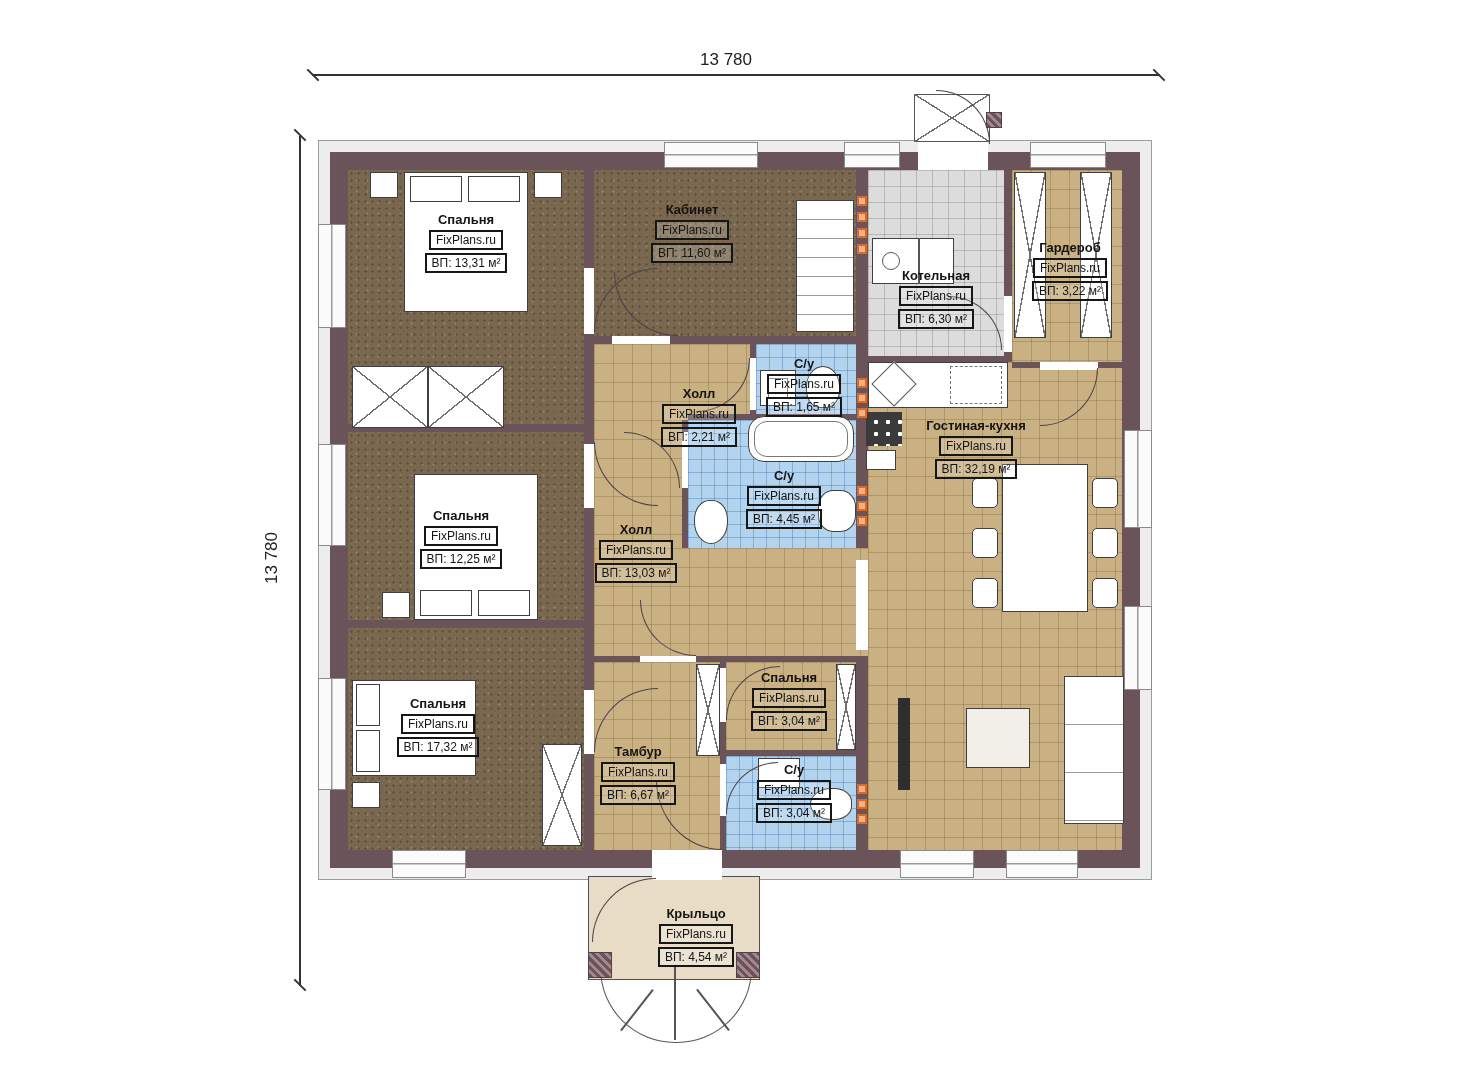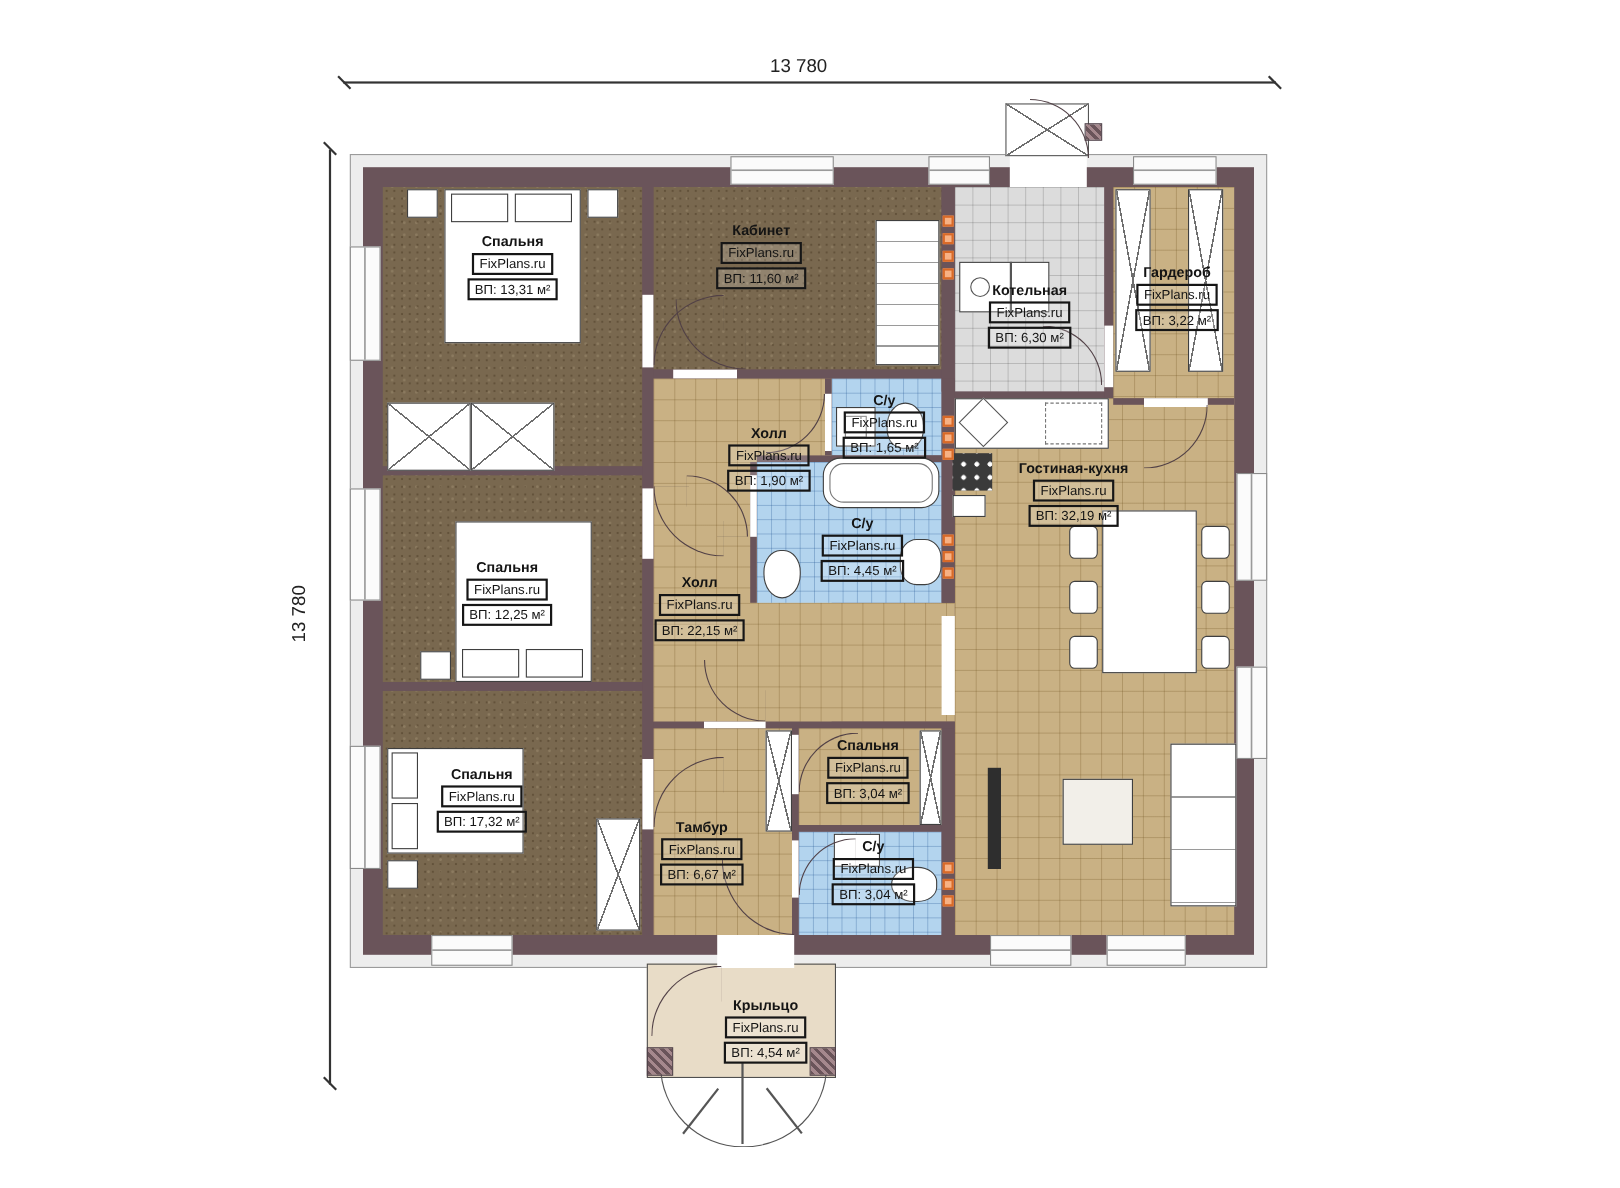--- a/index.html
+++ b/index.html
@@ -236,34 +236,34 @@
   <div class="rlabel" style="left:396px;top:212px;width:140px">
     <div class="rname">Спальня</div>
     <div class="lbox">FixPlans.ru</div>
     <div class="lbox">ВП: 13,31 м²</div>
   </div>
   <div class="rlabel" style="left:624px;top:202px;width:136px">
     <div class="rname">Кабинет</div>
     <div class="lbox">FixPlans.ru</div>
     <div class="lbox">ВП: 11,60 м²</div>
   </div>
-  <div class="rlabel" style="left:868px;top:256px;width:136px">
+  <div class="rlabel" style="left:868px;top:268px;width:136px">
     <div class="rname">Котельная</div>
     <div class="lbox">FixPlans.ru</div>
     <div class="lbox">ВП: 6,30 м²</div>
   </div>
   <div class="rlabel" style="left:1002px;top:240px;width:136px">
     <div class="rname">Гардероб</div>
     <div class="lbox">FixPlans.ru</div>
     <div class="lbox">ВП: 3,22 м²</div>
   </div>
   <div class="rlabel" style="left:636px;top:386px;width:126px">
     <div class="rname">Холл</div>
     <div class="lbox">FixPlans.ru</div>
-    <div class="lbox">ВП: 1,90 м²</div>
+    <div class="lbox">ВП: 2,21 м²</div>
   </div>
   <div class="rlabel" style="left:744px;top:356px;width:120px">
     <div class="rname">С/у</div>
     <div class="lbox">FixPlans.ru</div>
     <div class="lbox">ВП: 1,65 м²</div>
   </div>
   <div class="rlabel" style="left:716px;top:468px;width:136px">
     <div class="rname">С/у</div>
     <div class="lbox">FixPlans.ru</div>
     <div class="lbox">ВП: 4,45 м²</div>
@@ -274,21 +274,21 @@
     <div class="lbox">ВП: 32,19 м²</div>
   </div>
   <div class="rlabel" style="left:392px;top:508px;width:138px">
     <div class="rname">Спальня</div>
     <div class="lbox">FixPlans.ru</div>
     <div class="lbox">ВП: 12,25 м²</div>
   </div>
   <div class="rlabel" style="left:570px;top:522px;width:132px">
     <div class="rname">Холл</div>
     <div class="lbox">FixPlans.ru</div>
-    <div class="lbox">ВП: 22,15 м²</div>
+    <div class="lbox">ВП: 13,03 м²</div>
   </div>
   <div class="rlabel" style="left:368px;top:696px;width:140px">
     <div class="rname">Спальня</div>
     <div class="lbox">FixPlans.ru</div>
     <div class="lbox">ВП: 17,32 м²</div>
   </div>
   <div class="rlabel" style="left:722px;top:670px;width:134px">
     <div class="rname">Спальня</div>
     <div class="lbox">FixPlans.ru</div>
     <div class="lbox">ВП: 3,04 м²</div>

